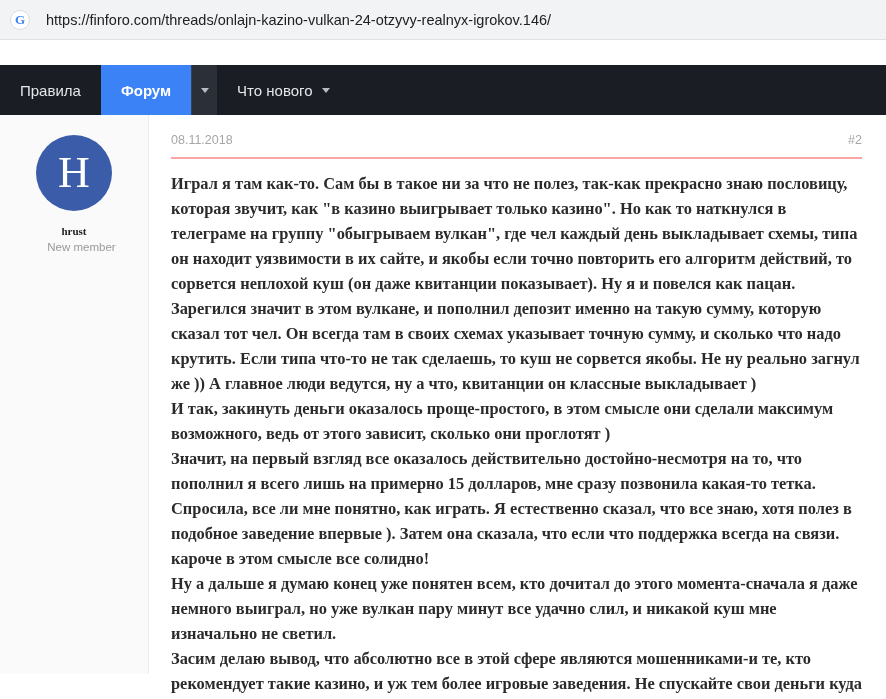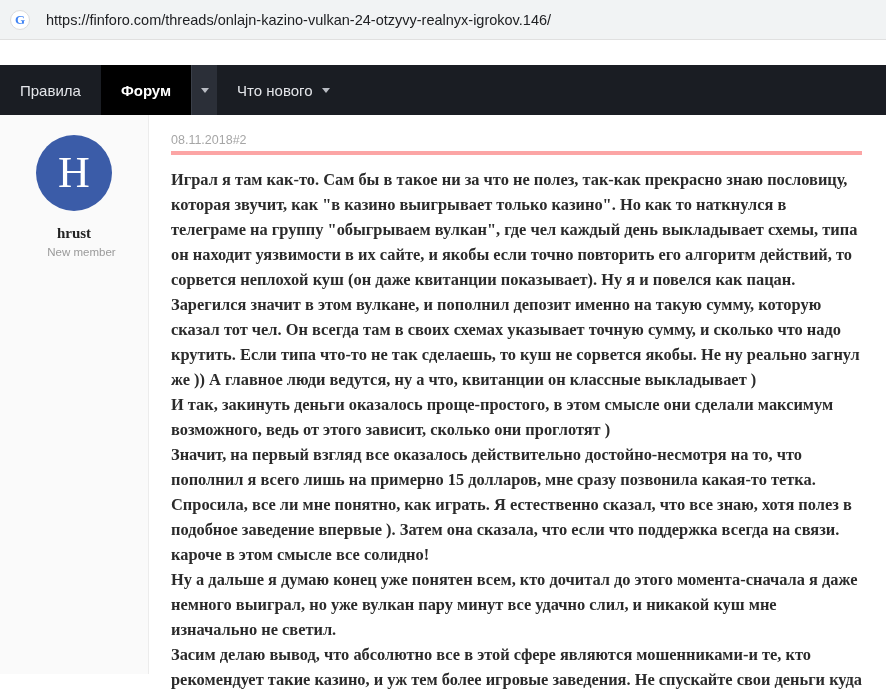--- a/index.html
+++ b/index.html
@@ -60,21 +60,21 @@
   }
   .navitem {
     display: flex;
     align-items: center;
     padding: 17px 20px;
     font-size: 15px;
     color: #e4e6ea;
     white-space: nowrap;
   }
   .navitem.active {
-    background: #000000;
+    background: #3b82f6;
     color: #ffffff;
     font-weight: bold;
   }
   .navcaret {
     display: flex;
     align-items: center;
     justify-content: center;
     width: 26px;
     background: #2b2f38;
     border-left: 1px solid #3a3f49;
@@ -114,45 +114,45 @@
     border-radius: 50%;
     background: #3b5ca8;
     color: #ffffff;
     font-size: 44px;
     line-height: 76px;
     margin: 0 auto;
     font-family: "Liberation Serif", serif;
   }
   .username {
     margin-top: 14px;
-    font-size: 15px;
+    font-size: 11px;
     font-weight: bold;
     color: #222222;
     font-family: "Liberation Serif", serif;
   }
   .usertitle {
     margin-top: 4px;
     font-size: 11.5px;
     color: #9a9a9a;
     margin-left: 15px;
   }
 
   .content {
     flex: 1 1 auto;
     padding: 18px 24px 0 22px;
     min-width: 0;
   }
   .meta {
     display: flex;
-    justify-content: flex-start;
+    justify-content: space-between;
     align-items: center;
     font-size: 12.5px;
     color: #a6a6a6;
-    padding-bottom: 4px;
-    border-bottom: 4px solid #fca5a5;
+    padding-bottom: 10px;
+    border-bottom: 2px solid #fca5a5;
   }
   .body {
     margin-top: 12px;
     font-family: "Liberation Serif", serif;
     font-size: 16.4px;
     line-height: 25px;
     color: #2b2b2b;
     text-align: left;
   }
   .body p { margin: 0 0 0 0; font-weight: bold; }

